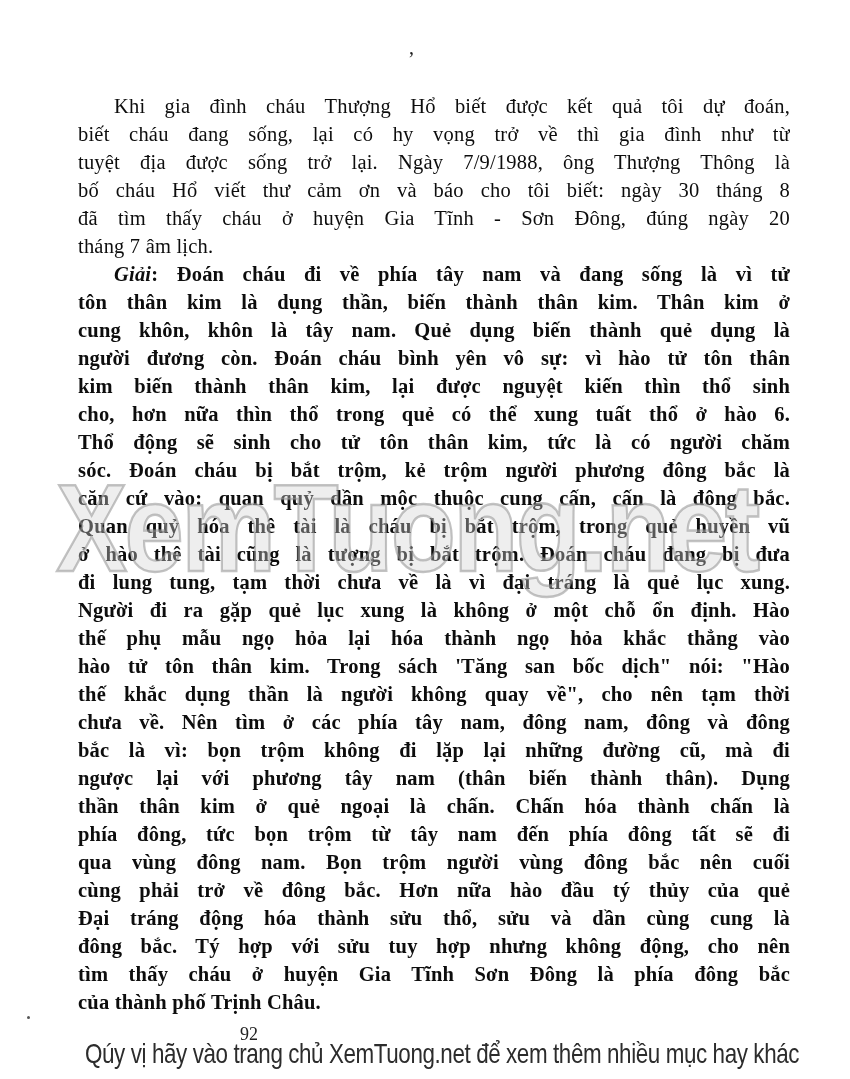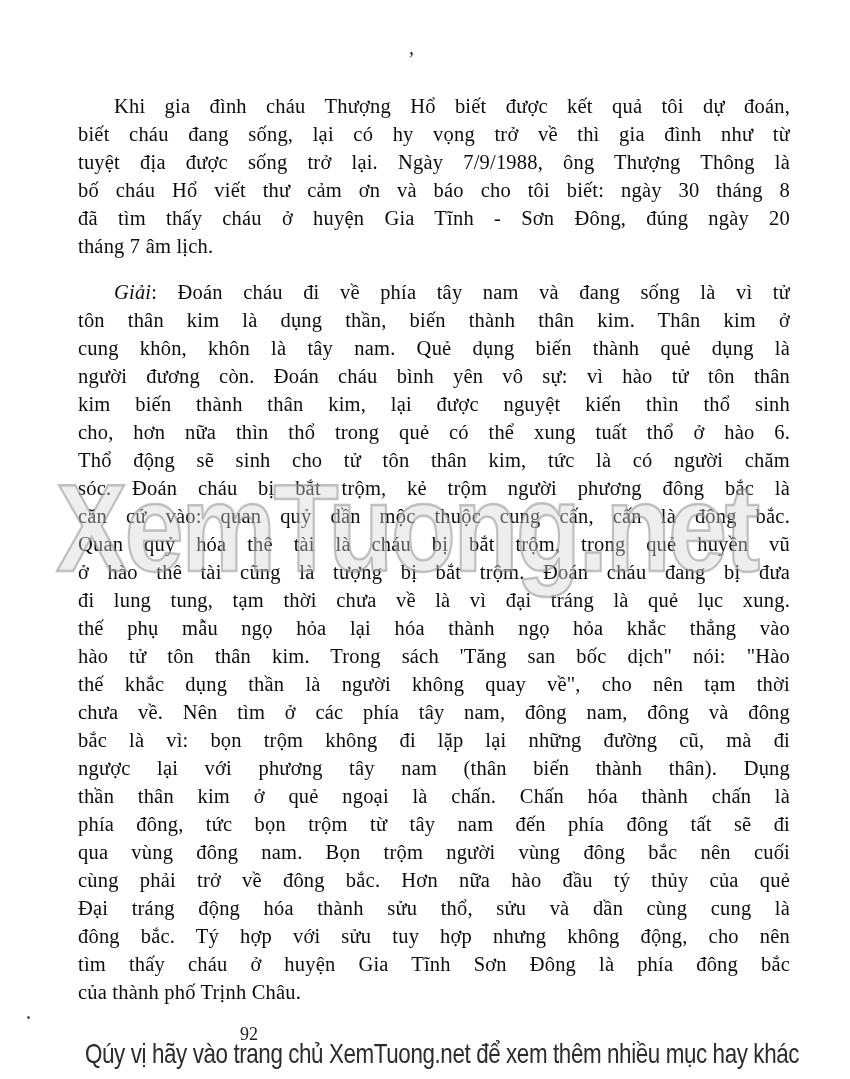--- a/index.html
+++ b/index.html
@@ -18,21 +18,21 @@
     position: absolute;
     left: 78px;
     top: 92px;
     width: 712px;
     font-size: 20.5px;
     line-height: 28px;
     color: #0d0d0d;
     z-index: 1;
   }
   .para { margin: 0; }
-  .para + .para { margin-top: 18px; }
+  .para + .para { margin-top: 0; font-weight: bold; }
   .line {
     text-align: justify;
     text-align-last: justify;
     height: 28px;
     overflow: hidden;
     letter-spacing: 0.2px;
   }
   .line.indent { padding-left: 36px; }
   .line.last { text-align-last: left; }
   .line i { font-style: italic; }
@@ -117,20 +117,21 @@
       <div class="line">cung khôn, khôn là tây nam. Quẻ dụng biến thành quẻ dụng là</div>
       <div class="line">người đương còn. Đoán cháu bình yên vô sự: vì hào tử tôn thân</div>
       <div class="line">kim biến thành thân kim, lại được nguyệt kiến thìn thổ sinh</div>
       <div class="line">cho, hơn nữa thìn thổ trong quẻ có thể xung tuất thổ ở hào 6.</div>
       <div class="line">Thổ động sẽ sinh cho tử tôn thân kim, tức là có người chăm</div>
       <div class="line">sóc. Đoán cháu bị bắt trộm, kẻ trộm người phương đông bắc là</div>
       <div class="line">căn cứ vào: quan quỷ dần mộc thuộc cung cấn, cấn là đông bắc.</div>
       <div class="line">Quan quỷ hóa thê tài là cháu bị bắt trộm, trong quẻ huyền vũ</div>
       <div class="line">ở hào thê tài cũng là tượng bị bắt trộm. Đoán cháu đang bị đưa</div>
       <div class="line">đi lung tung, tạm thời chưa về là vì đại tráng là quẻ lục xung.</div>
+      <div class="line">Người đi ra gặp quẻ lục xung là không ở một chỗ ổn định. Hào</div>
       <div class="line">thế phụ mẫu ngọ hỏa lại hóa thành ngọ hỏa khắc thẳng vào</div>
       <div class="line">hào tử tôn thân kim. Trong sách 'Tăng san bốc dịch" nói: "Hào</div>
       <div class="line">thế khắc dụng thần là người không quay về", cho nên tạm thời</div>
       <div class="line">chưa về. Nên tìm ở các phía tây nam, đông nam, đông và đông</div>
       <div class="line">bắc là vì: bọn trộm không đi lặp lại những đường cũ, mà đi</div>
       <div class="line">ngược lại với phương tây nam (thân biến thành thân). Dụng</div>
       <div class="line">thần thân kim ở quẻ ngoại là chấn. Chấn hóa thành chấn là</div>
       <div class="line">phía đông, tức bọn trộm từ tây nam đến phía đông tất sẽ đi</div>
       <div class="line">qua vùng đông nam. Bọn trộm người vùng đông bắc nên cuối</div>
       <div class="line">cùng phải trở về đông bắc. Hơn nữa hào đầu tý thủy của quẻ</div>

